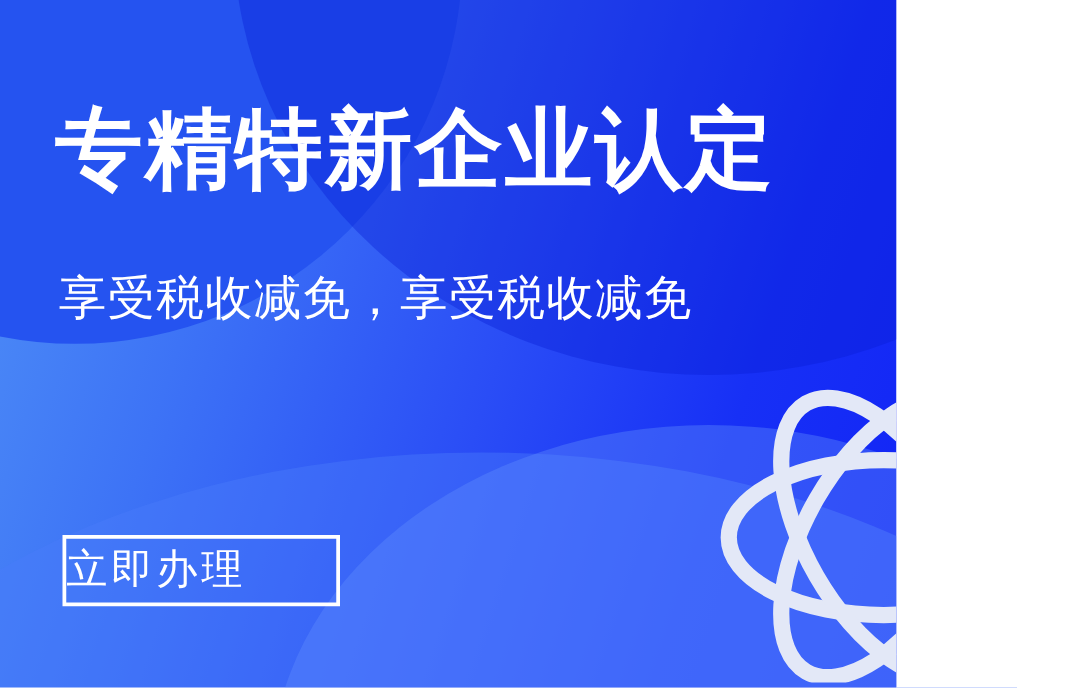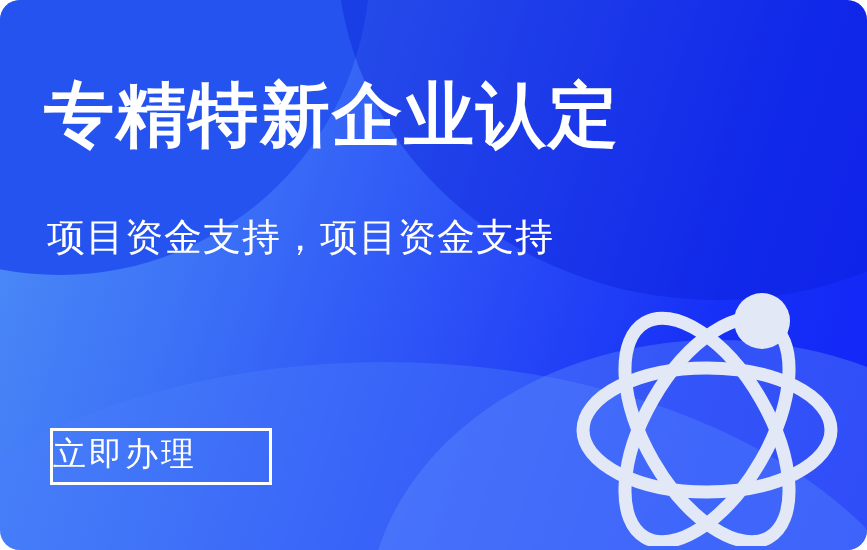--- a/index.html
+++ b/index.html
@@ -2,27 +2,26 @@
 <html><head>
 <meta charset="utf-8">
 <style>
   html, body {
     margin: 0;
     padding: 0;
     background: #ffffff;
   }
   #banner {
     position: relative;
-    width: 867px;
+    width: 717px;
     height: 550px;
     overflow: hidden;
-    font-family: Liberation Mono, monospace;
+    font-family: Liberation Serif, serif;
     
     background: linear-gradient(108deg, #4f90f6 0%, #3d73f6 26%, #2a4df6 55%, #1730f6 78%, #1224f6 100%);
-    border-radius: 20px;
   }
 
   
   .deco {
     position: absolute;
     pointer-events: none;
   }
   
   #deco-topleft {
     left: -250px;
@@ -134,20 +133,20 @@
         <ellipse cx="132" cy="152" rx="124" ry="62" transform="rotate(60 132 152)"></ellipse>
         <ellipse cx="132" cy="152" rx="124" ry="62" transform="rotate(120 132 152)"></ellipse>
       </g>
       <circle cx="187" cy="43" r="28" fill="#e3e8f7"></circle>
     </svg>
   </div>
 
   <div id="content">
     <div id="headline">专精特新企业认定</div>
 
-    <div id="subtitle">项目资金支持，项目资金支持</div>
+    <div id="subtitle">享受税收减免，享受税收减免</div>
 
     <div id="cta-button">
       <span id="cta-button-label">立即办理</span>
     </div>
   </div>
 
 </div>
 
 </body></html>

